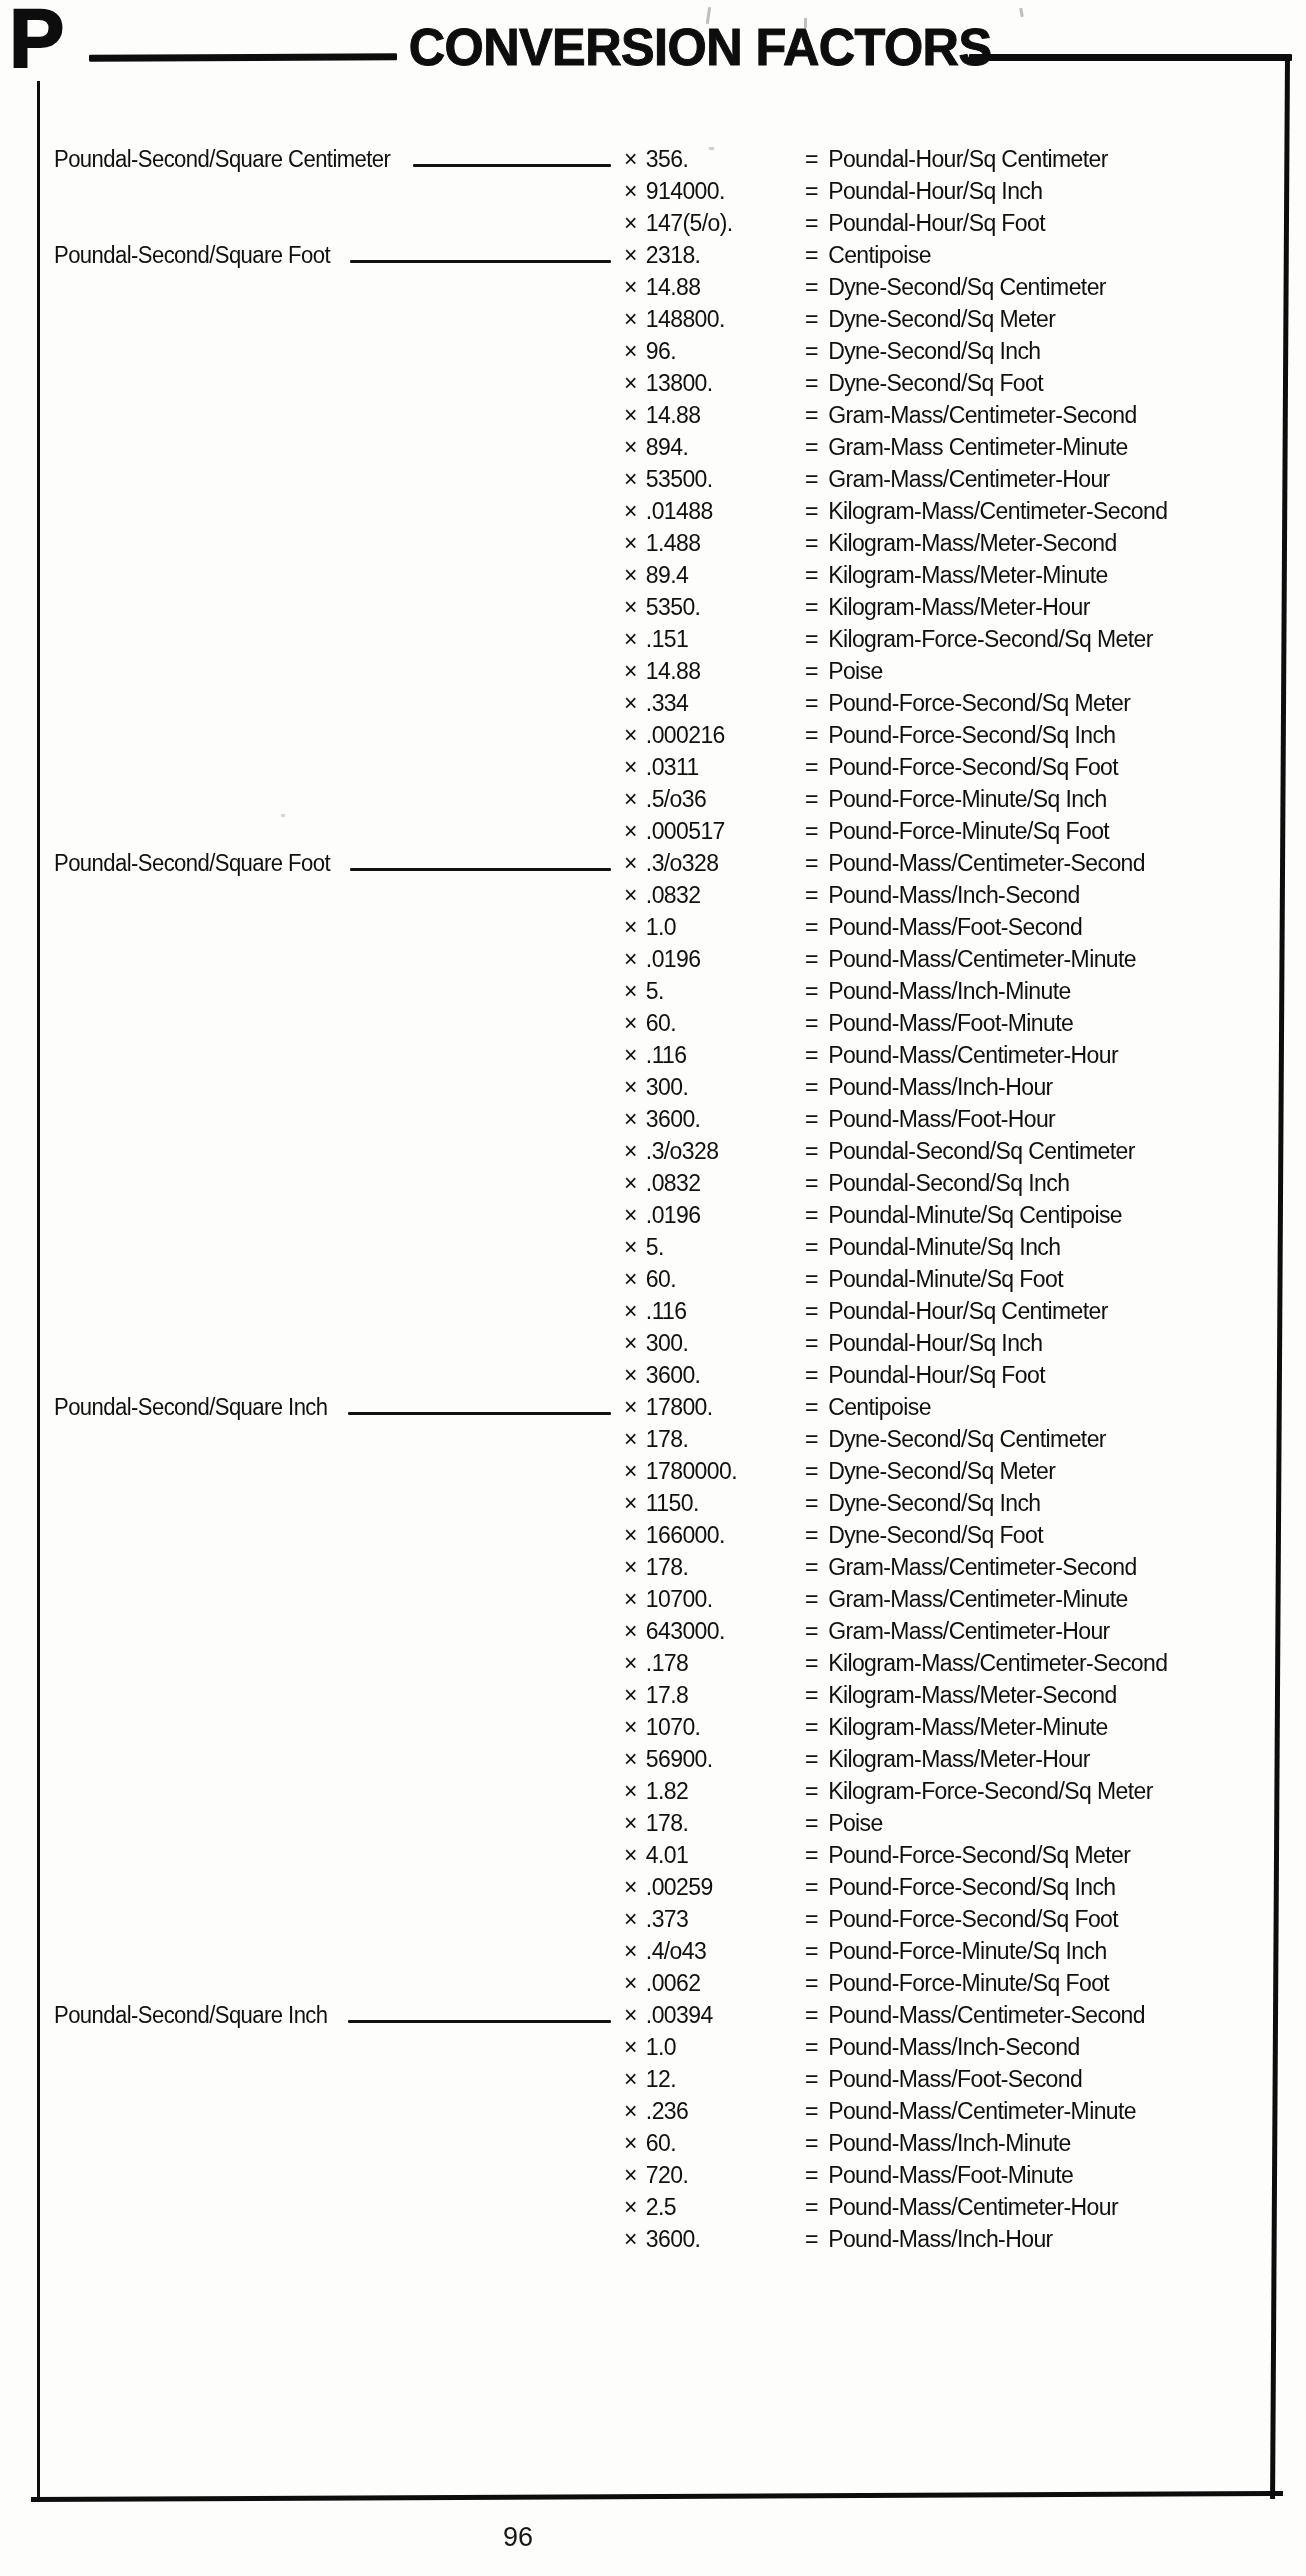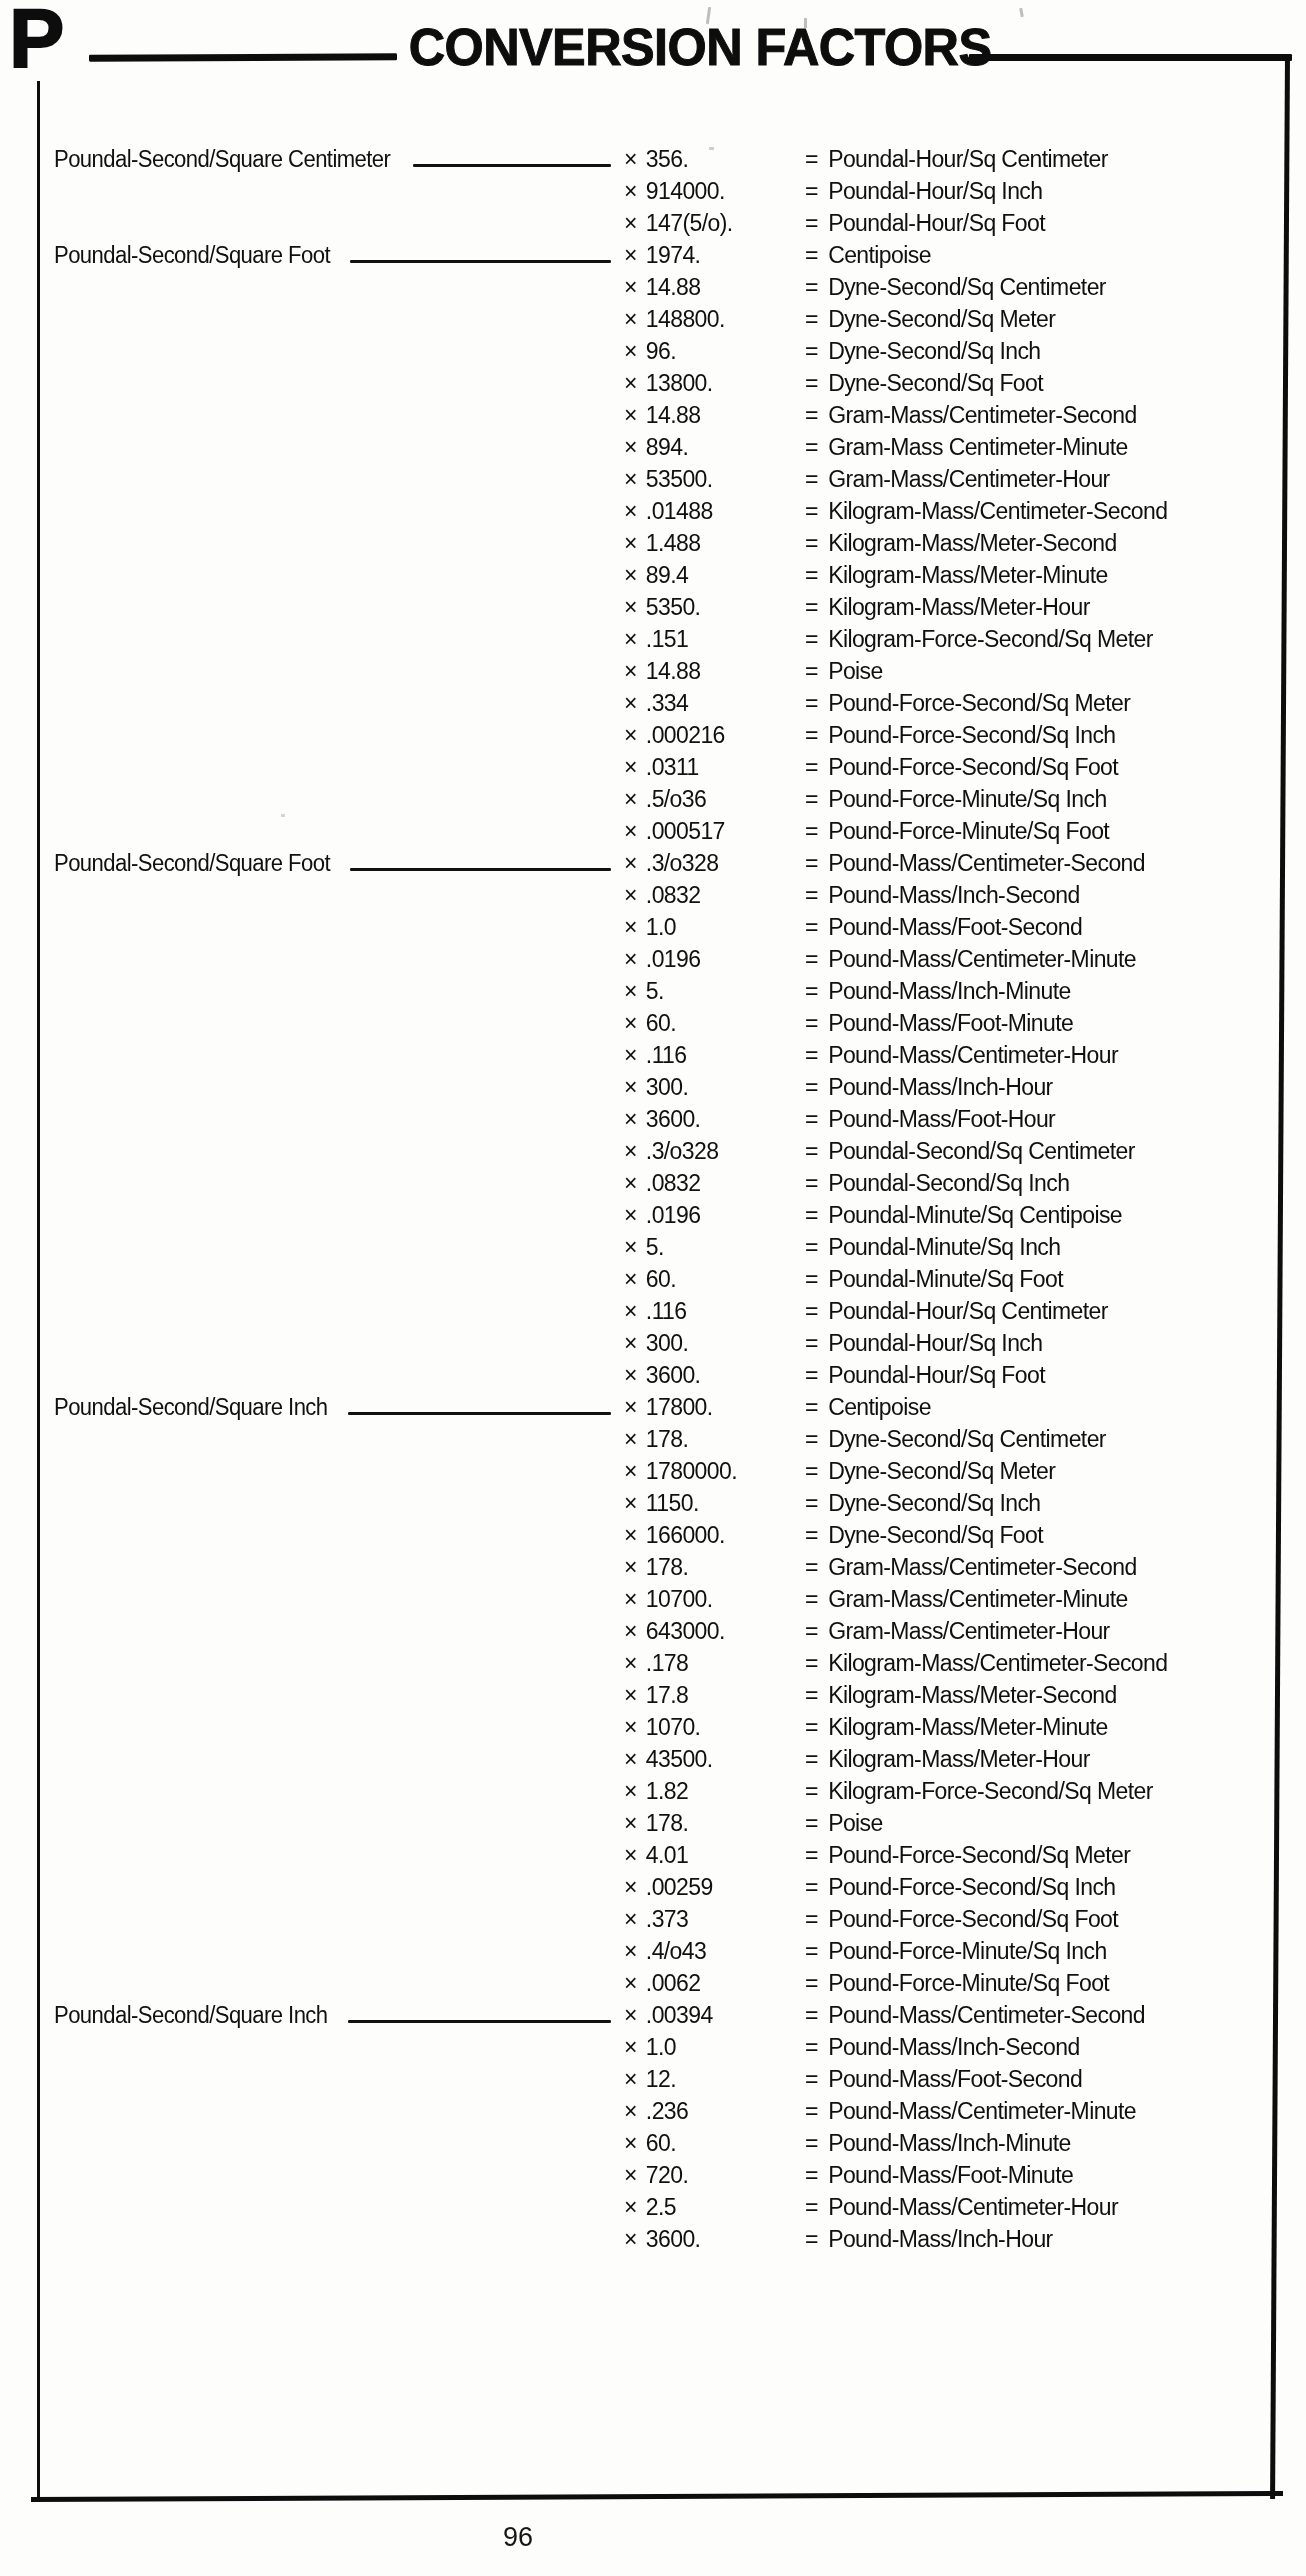--- a/index.html
+++ b/index.html
@@ -120,21 +120,21 @@
     </div>
   </div>
 
   <div class="row">
     <div class="cell-label">
       <span class="label-text">Poundal-Second/Square Foot</span>
       <span class="leader"></span>
     </div>
     <div class="cell-factor">
       <span class="mult">×</span>
-      <span class="factor">1974.</span>
+      <span class="factor">2318.</span>
     </div>
     <div class="cell-result">
       <span class="eq">=</span>
       <span class="result">Centipoise</span>
     </div>
   </div>
 
   <div class="row">
     <div class="cell-label">
       <span class="label-text"></span>
@@ -825,21 +825,21 @@
     </div>
   </div>
 
   <div class="row">
     <div class="cell-label">
       <span class="label-text"></span>
 
     </div>
     <div class="cell-factor">
       <span class="mult">×</span>
-      <span class="factor">43500.</span>
+      <span class="factor">56900.</span>
     </div>
     <div class="cell-result">
       <span class="eq">=</span>
       <span class="result">Kilogram-Mass/Meter-Hour</span>
     </div>
   </div>
 
   <div class="row">
     <div class="cell-label">
       <span class="label-text"></span>

